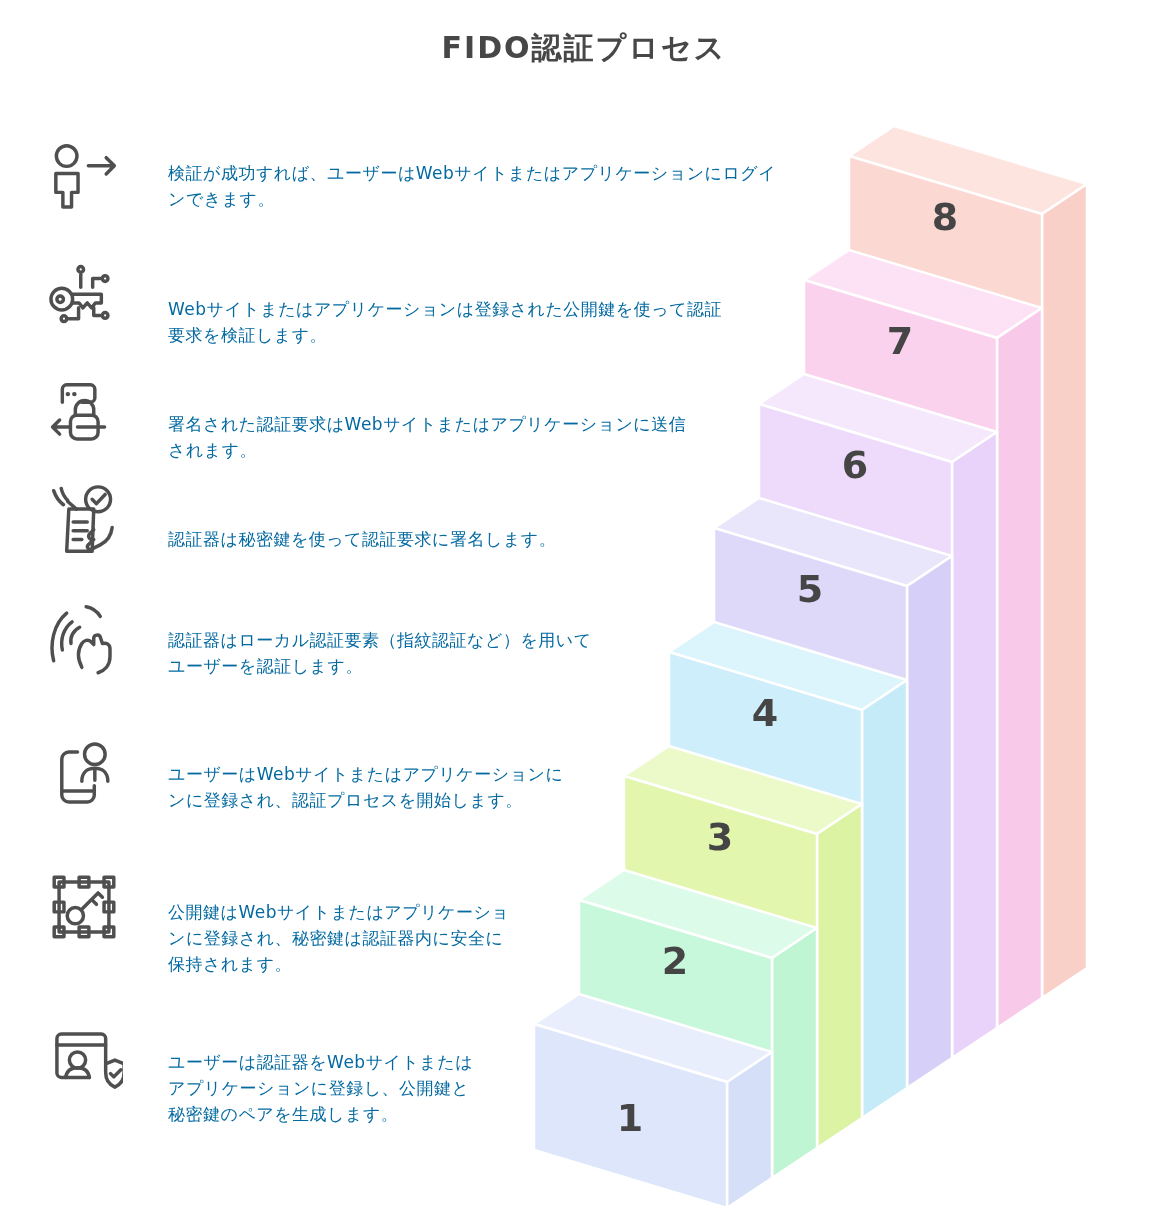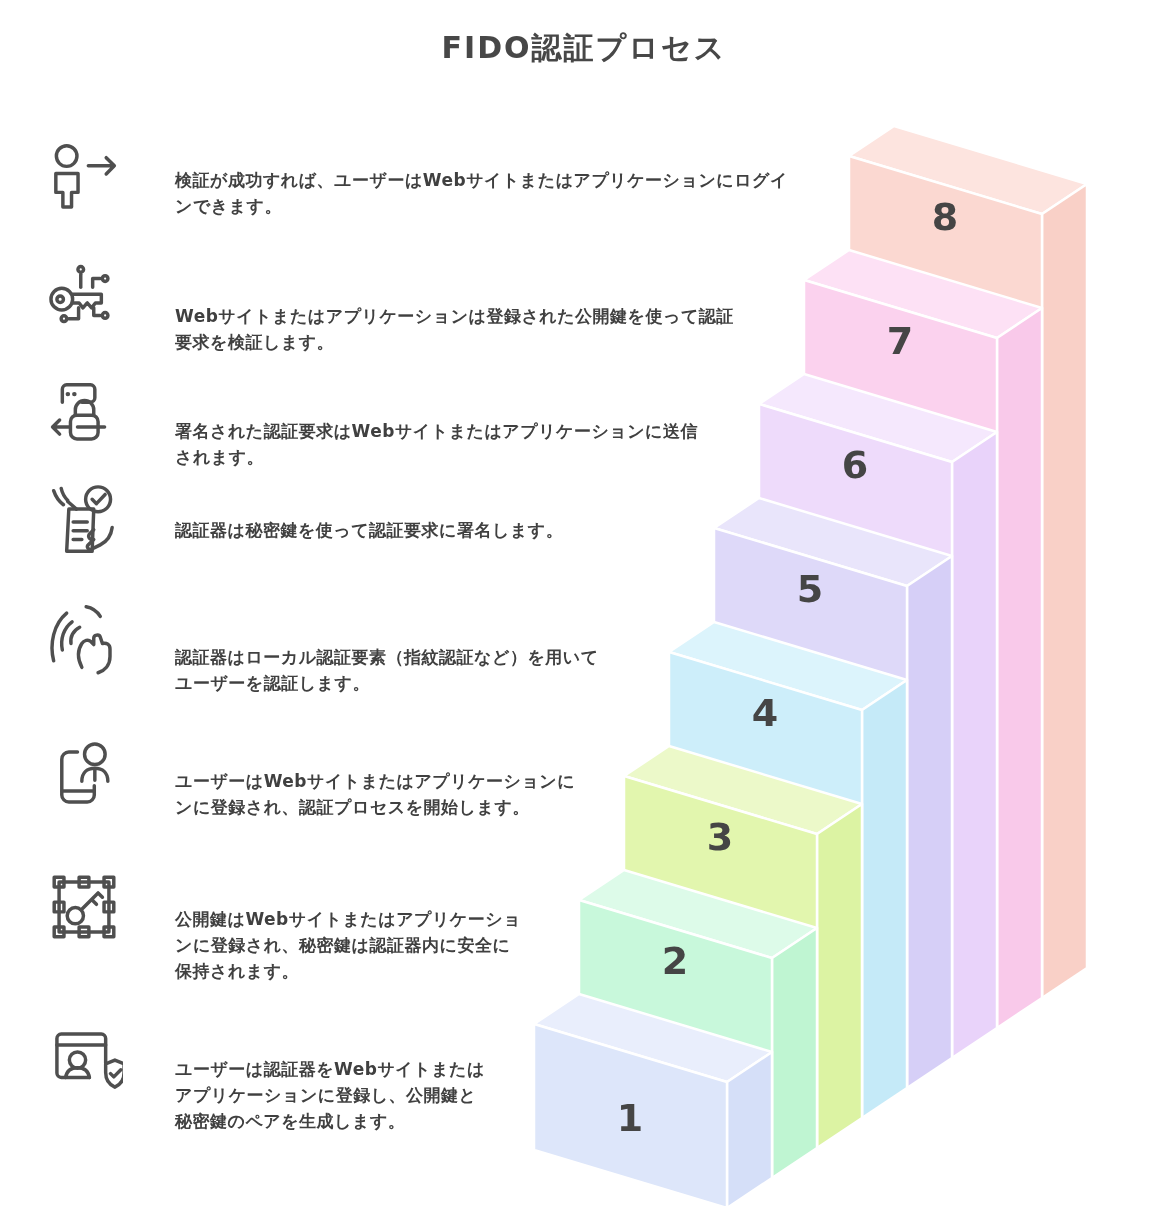--- a/index.html
+++ b/index.html
@@ -4,29 +4,29 @@
 <style>
   html,body{margin:0;padding:0;background:#ffffff;}
   body{width:1168px;height:1206px;position:relative;overflow:hidden;
        font-family:"DejaVu Sans","Liberation Sans",sans-serif;}
   .title{position:absolute;top:8px;left:0;width:1168px;text-align:center;
          font-size:30px;font-weight:700;letter-spacing:2px;color:#474747;}
   .step-row{position:absolute;left:45px;width:820px;}
   .icon{position:absolute;left:0;width:78px;height:78px;}
   .icon svg{width:78px;height:78px;stroke:#4f4f4f;stroke-width:3.2;fill:none;
             stroke-linecap:round;stroke-linejoin:round;}
-  .desc{position:absolute;left:118px;margin:12px;width:700px;
-        font-size:17px;font-weight:700;line-height:1.52;letter-spacing:0.5px;
-        color:#404040;white-space:pre-line;}
+  .desc{position:absolute;left:118px;margin:5px;width:700px;
+        font-size:17px;font-weight:400;line-height:1.52;letter-spacing:0.5px;
+        color:#0369a1;white-space:pre-line;}
   
   #row-s8{top:140px}#row-s8 .desc{top:16px}
   #row-s7{top:256px}#row-s7 .desc{top:36px}
   #row-s6{top:372px}#row-s6 .desc{top:35px}
-  #row-s5{top:480px}#row-s5 .desc{top:26px}
-  #row-s4{top:596px}#row-s4 .desc{top:37px}
+  #row-s5{top:480px}#row-s5 .desc{top:42px}
+  #row-s4{top:596px}#row-s4 .desc{top:27px}
   #row-s3{top:736px}#row-s3 .desc{top:21px}
   #row-s2{top:866px}#row-s2 .desc{top:29px}
   #row-s1{top:1018px}#row-s1 .desc{top:27px}
   .icon{top:2px}
   #stairs{position:absolute;left:0;top:0;width:1168px;height:1206px;}
   #stairs text{font-family:"DejaVu Sans","Liberation Sans",sans-serif;
                font-weight:700;font-size:38px;fill:#454545;}
 </style>
 </head>
 <body>

